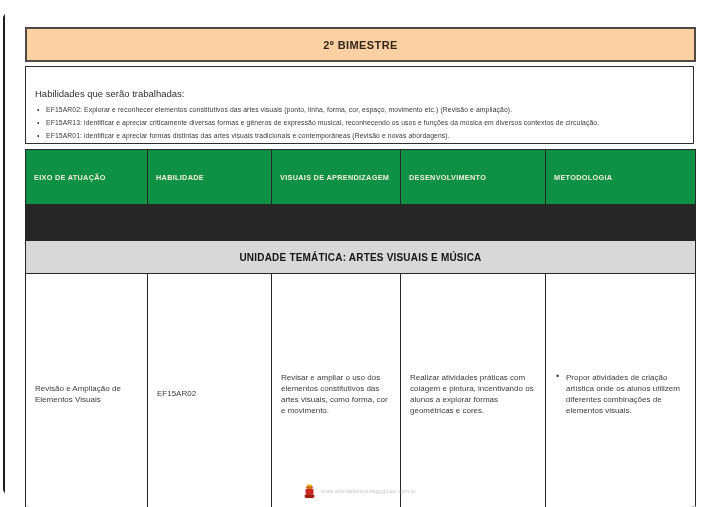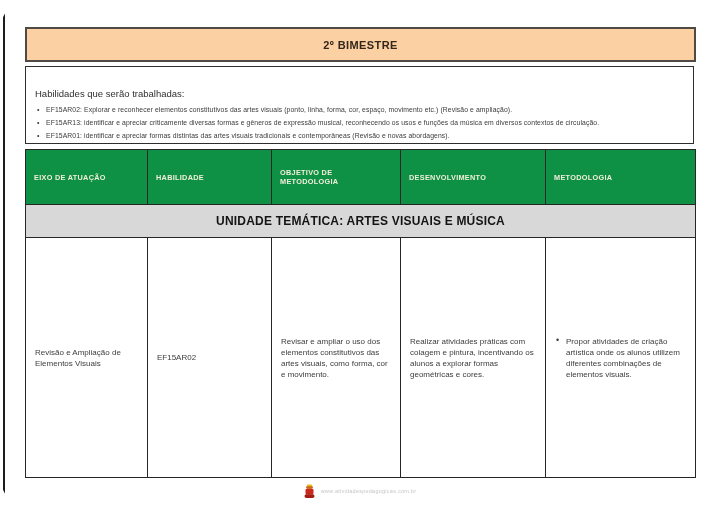--- a/index.html
+++ b/index.html
@@ -106,26 +106,27 @@
     box-sizing: border-box;
   }
   .th:nth-child(5) { border-right: none; }
   .section-row {
     grid-column: 1 / -1;
     background: #d8d8d8;
     height: 33px;
     display: flex;
     align-items: center;
     justify-content: center;
-    font-size: 12px;
+    font-size: 10px;
     font-weight: bold;
     color: #141414;
     letter-spacing: 0.2px;
     border-bottom: 1px solid #262626;
     box-sizing: border-box;
+    margin-top: 36px;
   }
   .td {
     background: #ffffff;
     height: 239px;
     padding: 8px 9px;
     display: flex;
     align-items: center;
     font-size: 8px;
     line-height: 11px;
     color: #3c3c3c;
@@ -179,21 +180,21 @@
     <ul class="skills-list">
       <li>EF15AR02: Explorar e reconhecer elementos constitutivos das artes visuais (ponto, linha, forma, cor, espaço, movimento etc.) (Revisão e ampliação).</li>
       <li>EF15AR13: identificar e apreciar criticamente diversas formas e gêneros de expressão musical, reconhecendo os usos e funções da música em diversos contextos de circulação.</li>
       <li>EF15AR01: identificar e apreciar formas distintas das artes visuais tradicionais e contemporâneas (Revisão e novas abordagens).</li>
     </ul>
   </div>
 
   <div class="planning-table">
     <div class="th">EIXO DE ATUAÇÃO</div>
     <div class="th">HABILIDADE</div>
-    <div class="th">OBJETIVO DE METODOLOGIA</div>
+    <div class="th">VISUAIS DE APRENDIZAGEM</div>
     <div class="th">DESENVOLVIMENTO</div>
     <div class="th">METODOLOGIA</div>
 
     <div class="section-row">UNIDADE TEMÁTICA: ARTES VISUAIS E MÚSICA</div>
 
     <div class="td">
       <span>Revisão e Ampliação de Elementos Visuais</span>
     </div>
     <div class="td bold">
       <span>EF15AR02</span>

